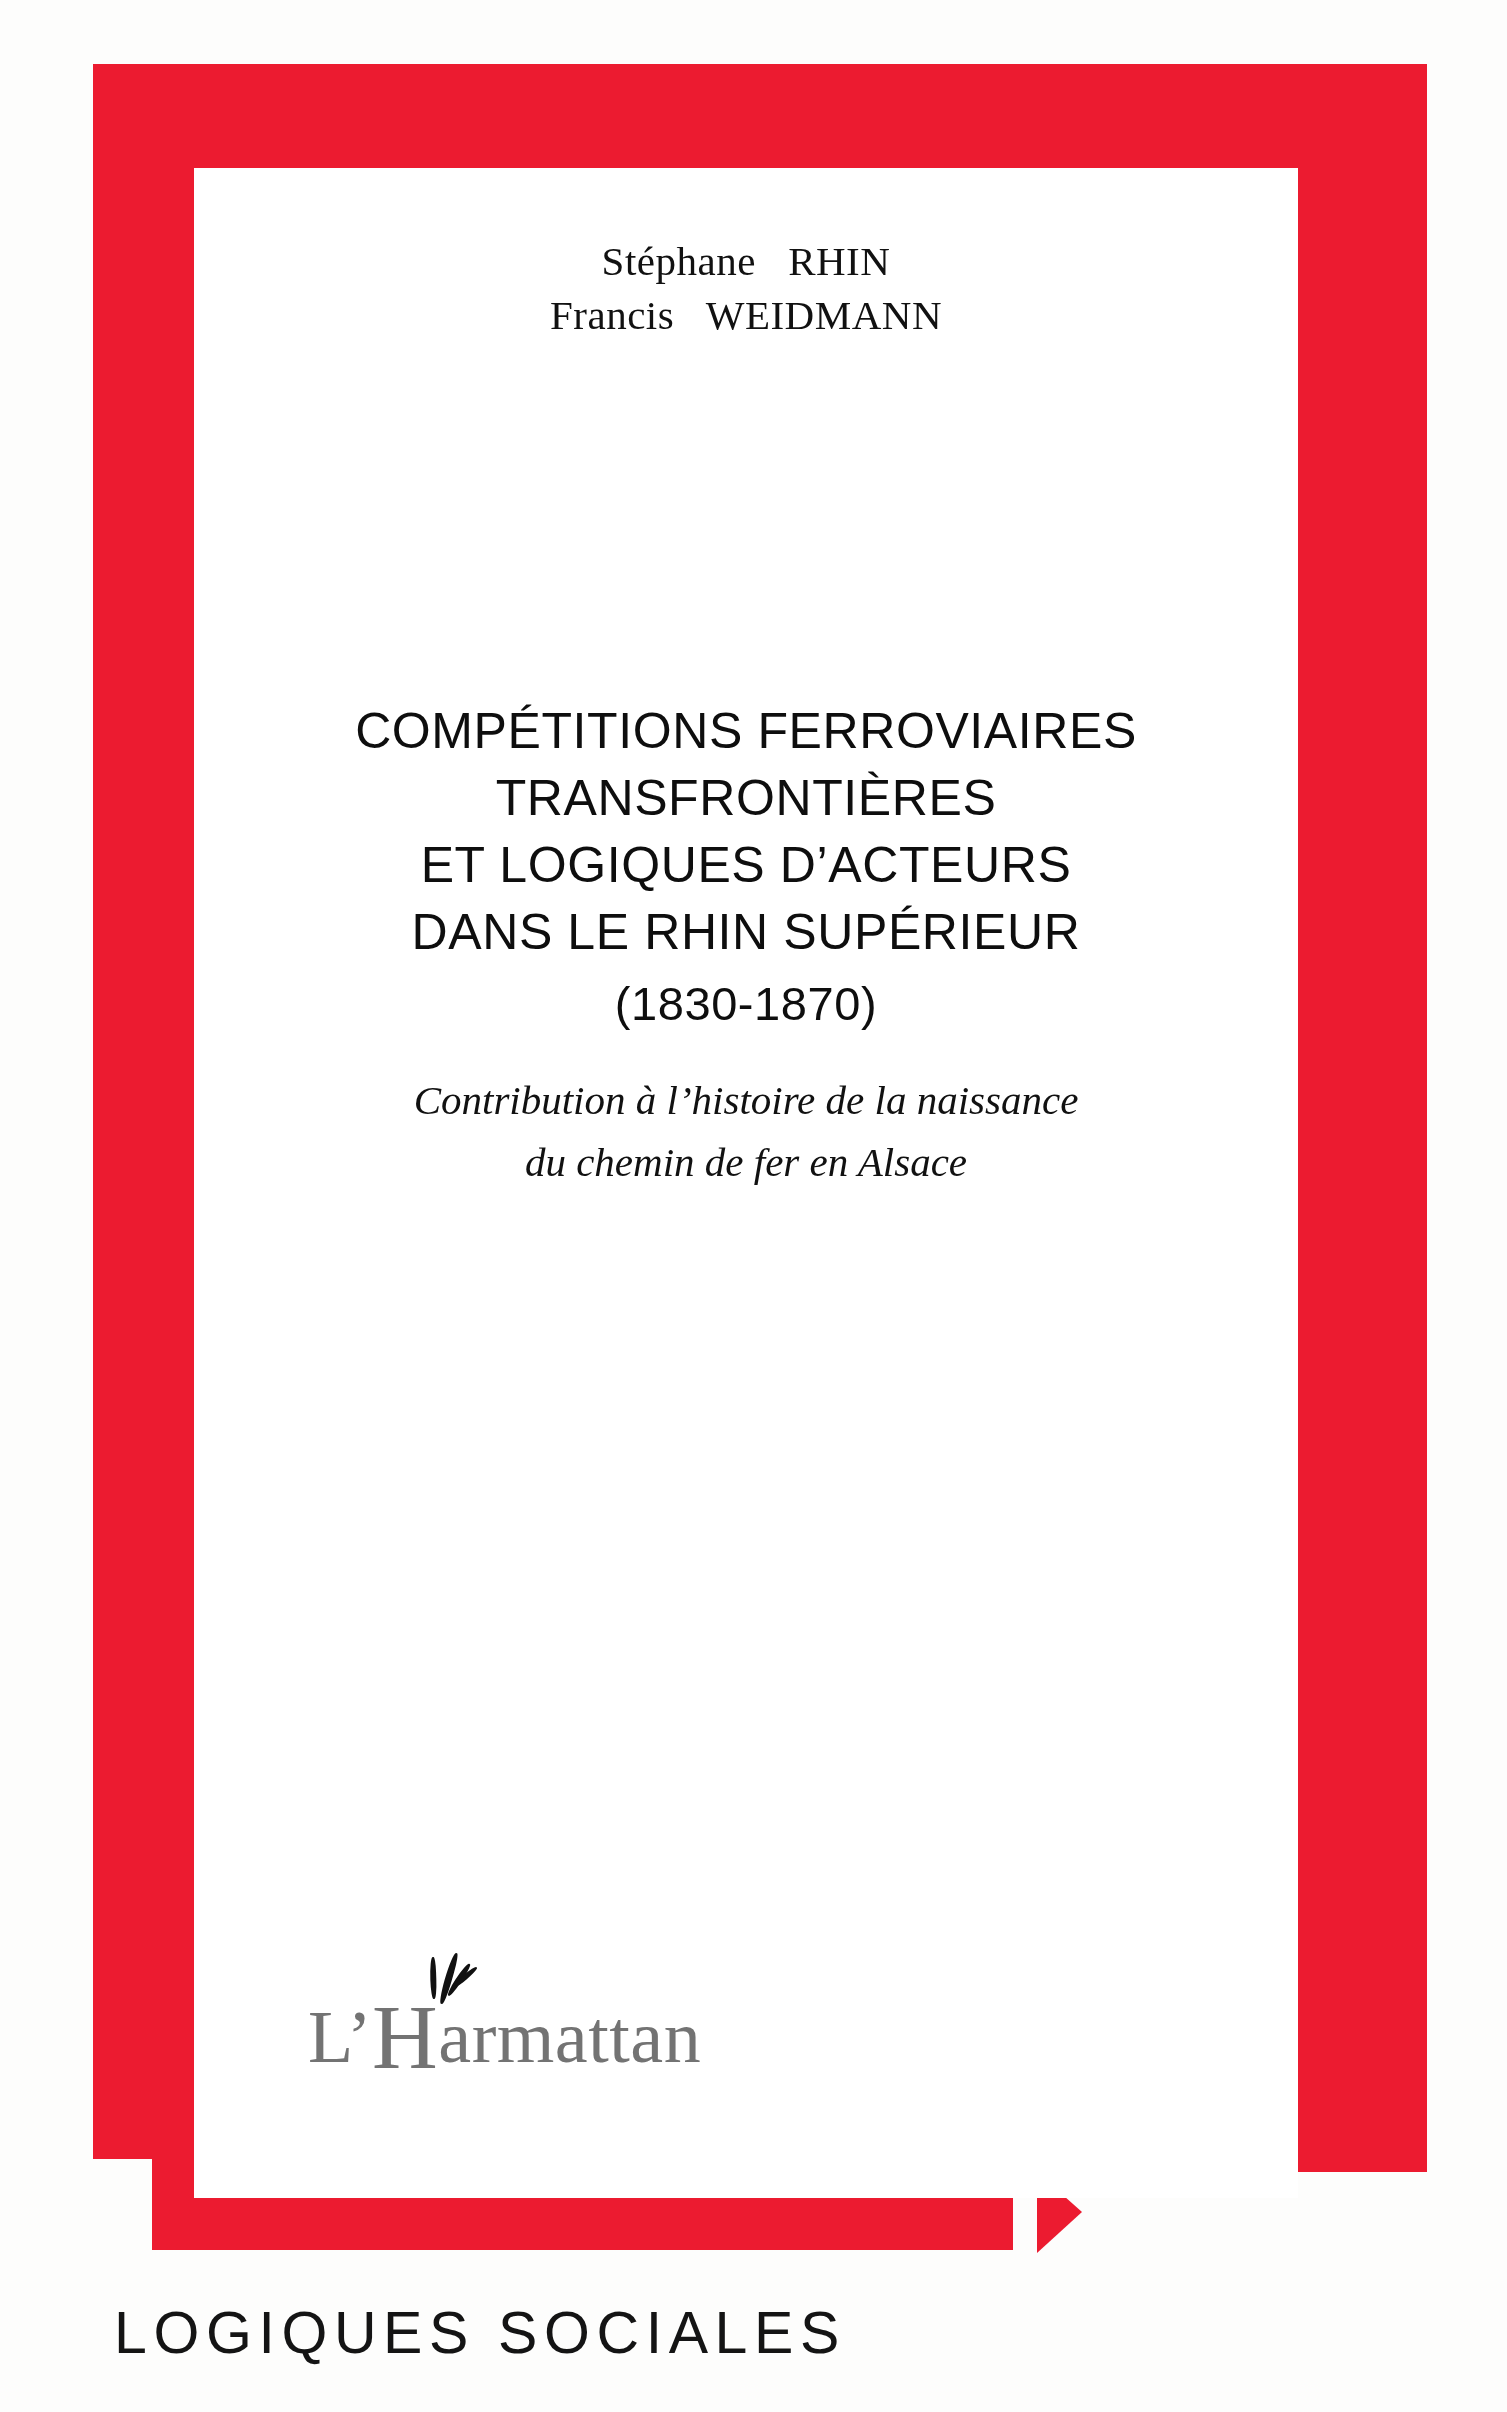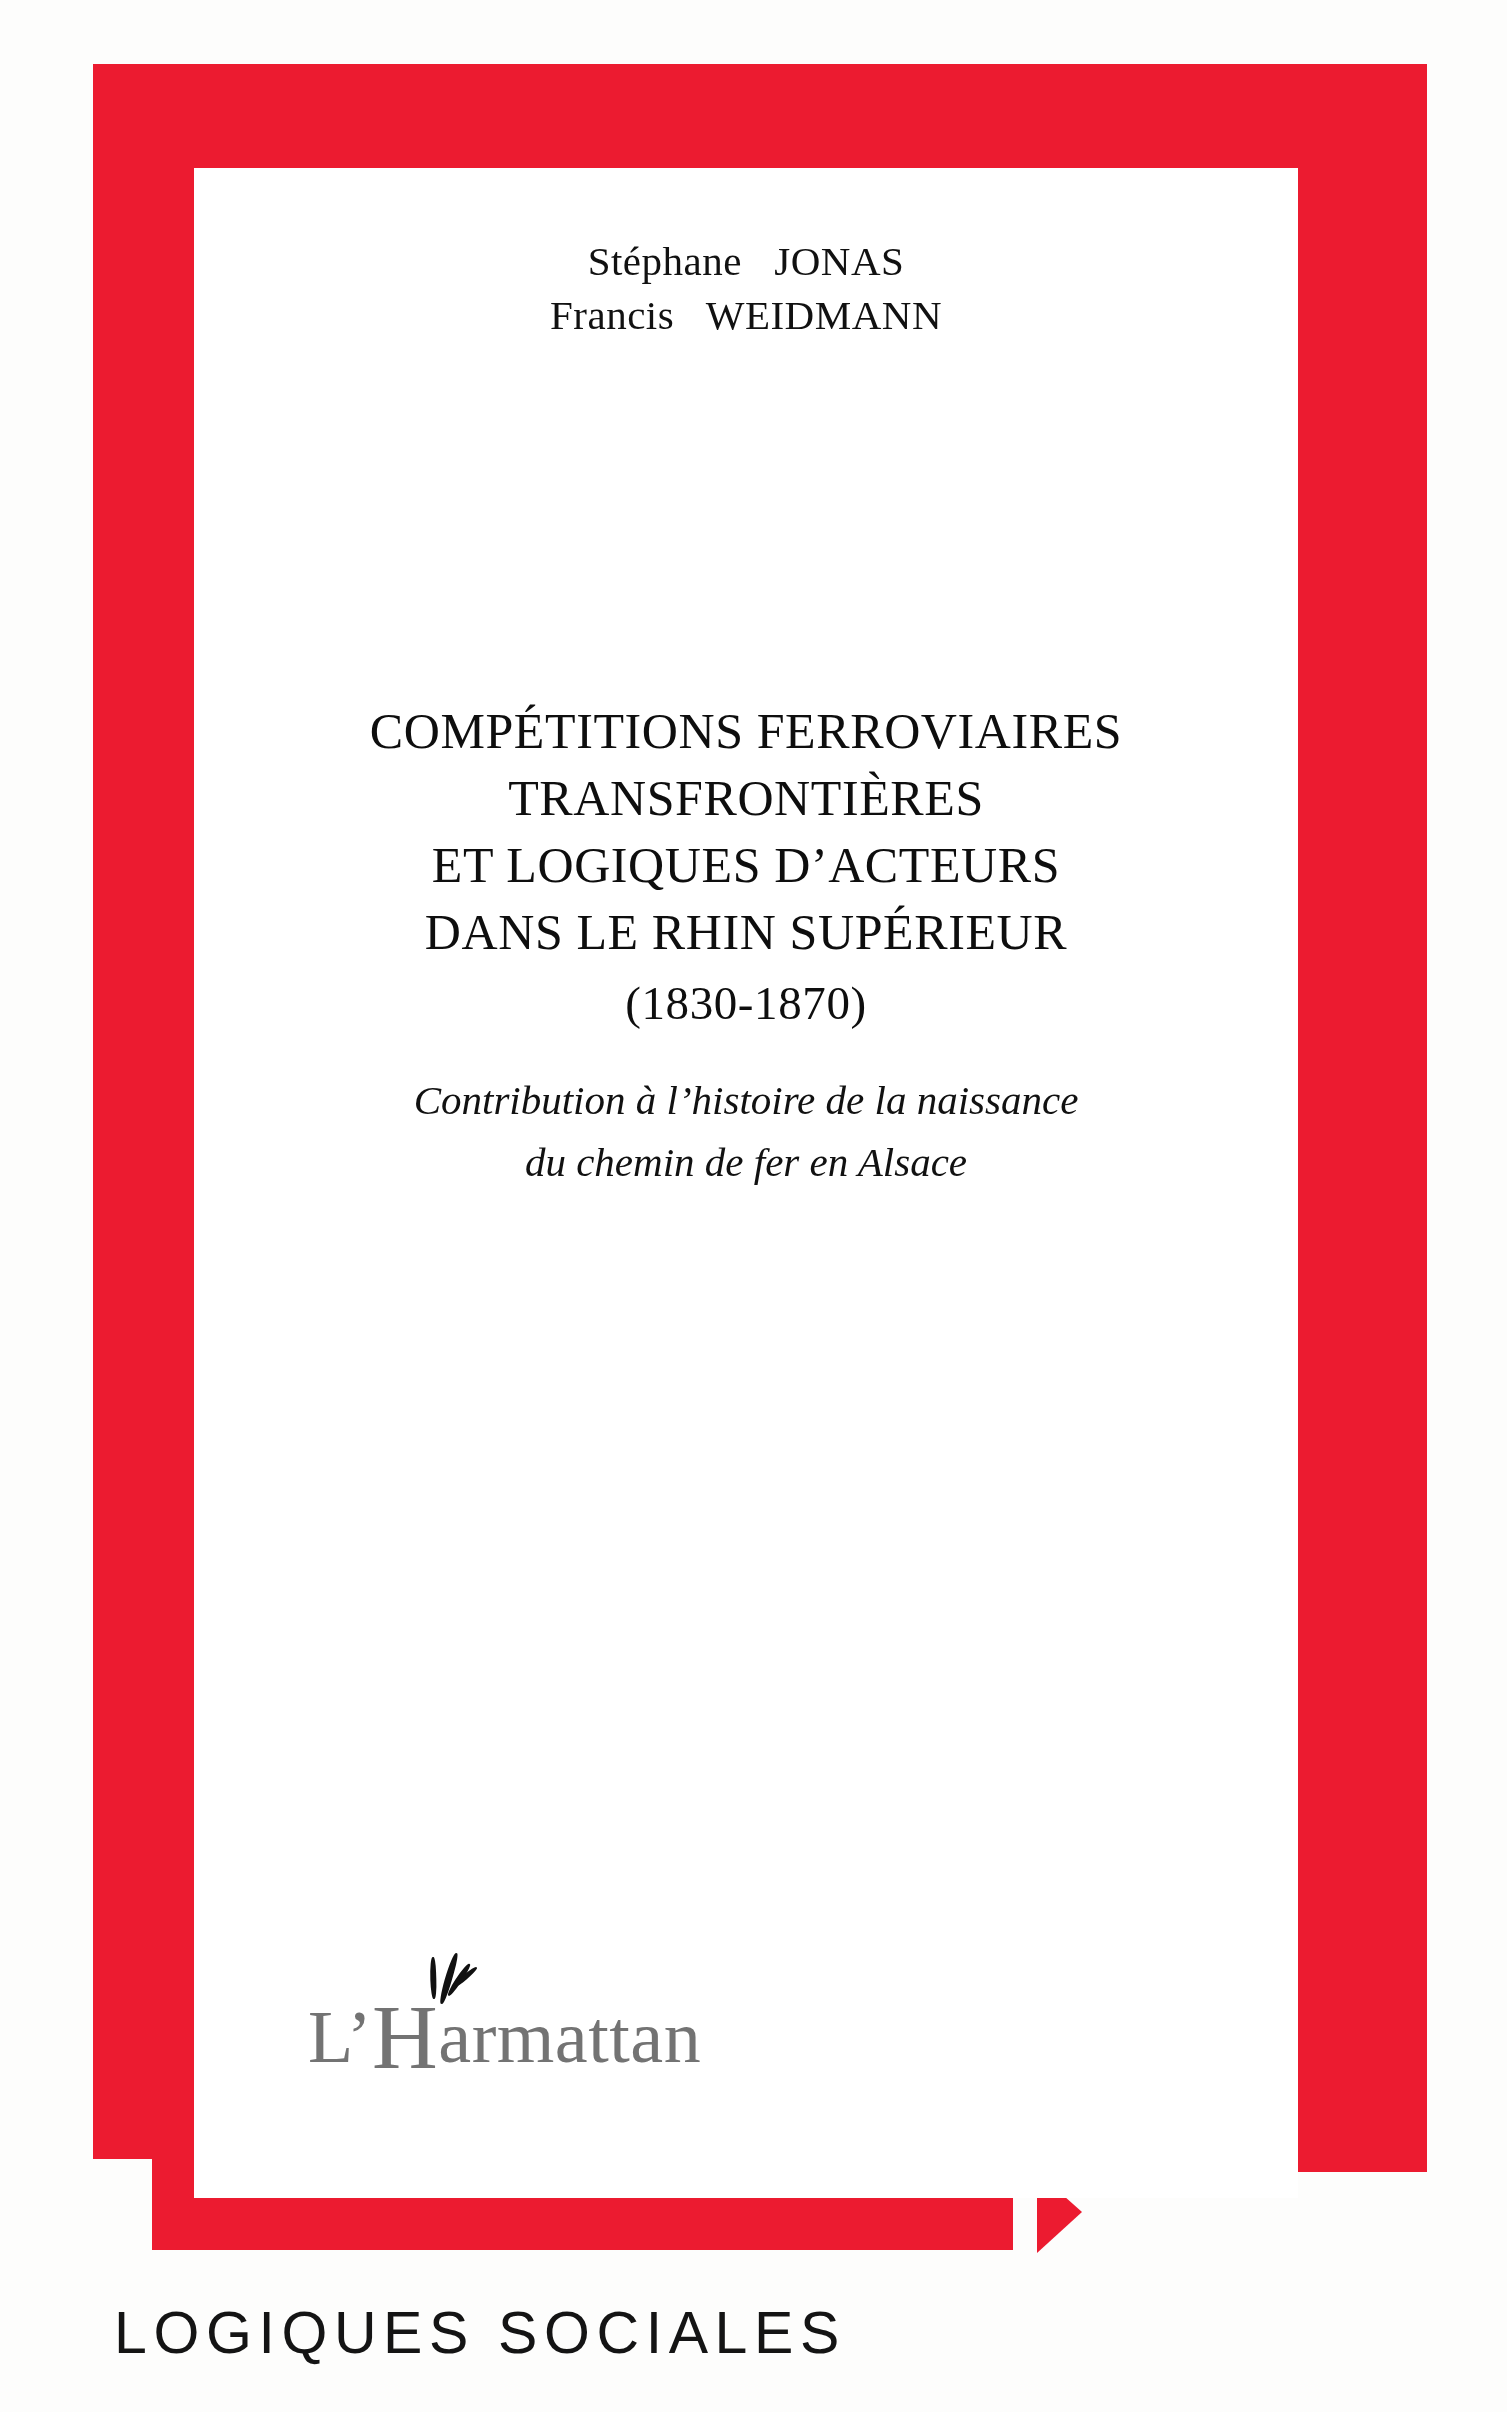--- a/index.html
+++ b/index.html
@@ -113,21 +113,21 @@
     left: 0;
     top: 530px;
     width: 100%;
     text-align: center;
   }
   .title-line {
     font-size: 50px;
     line-height: 1.34;
     color: #0e0e0e;
     letter-spacing: 0.6px;
-    font-family: Liberation Serif, serif;
+    font-family: Liberation Sans, sans-serif;
     white-space: nowrap;
   }
   .title-years {
     font-size: 47px;
     line-height: 1.6;
   }
 
   
   #subtitle-block {
     position: absolute;
@@ -212,21 +212,21 @@
   <div id="red-frame"></div>
   <div id="frame-notch-left"></div>
   <div id="frame-notch-right"></div>
 
   <div id="cover-panel">
 
     <div id="authors">
       <div class="author-line">
         <span class="author-first">Stéphane</span>
         <span>&nbsp;</span>
-        <span class="author-last">JONAS</span>
+        <span class="author-last">RHIN</span>
       </div>
       <div class="author-line">
         <span class="author-first">Francis</span>
         <span>&nbsp;</span>
         <span class="author-last">WEIDMANN</span>
       </div>
     </div>
 
     <div id="title-block">
       <div class="title-line">COMPÉTITIONS FERROVIAIRES</div>

